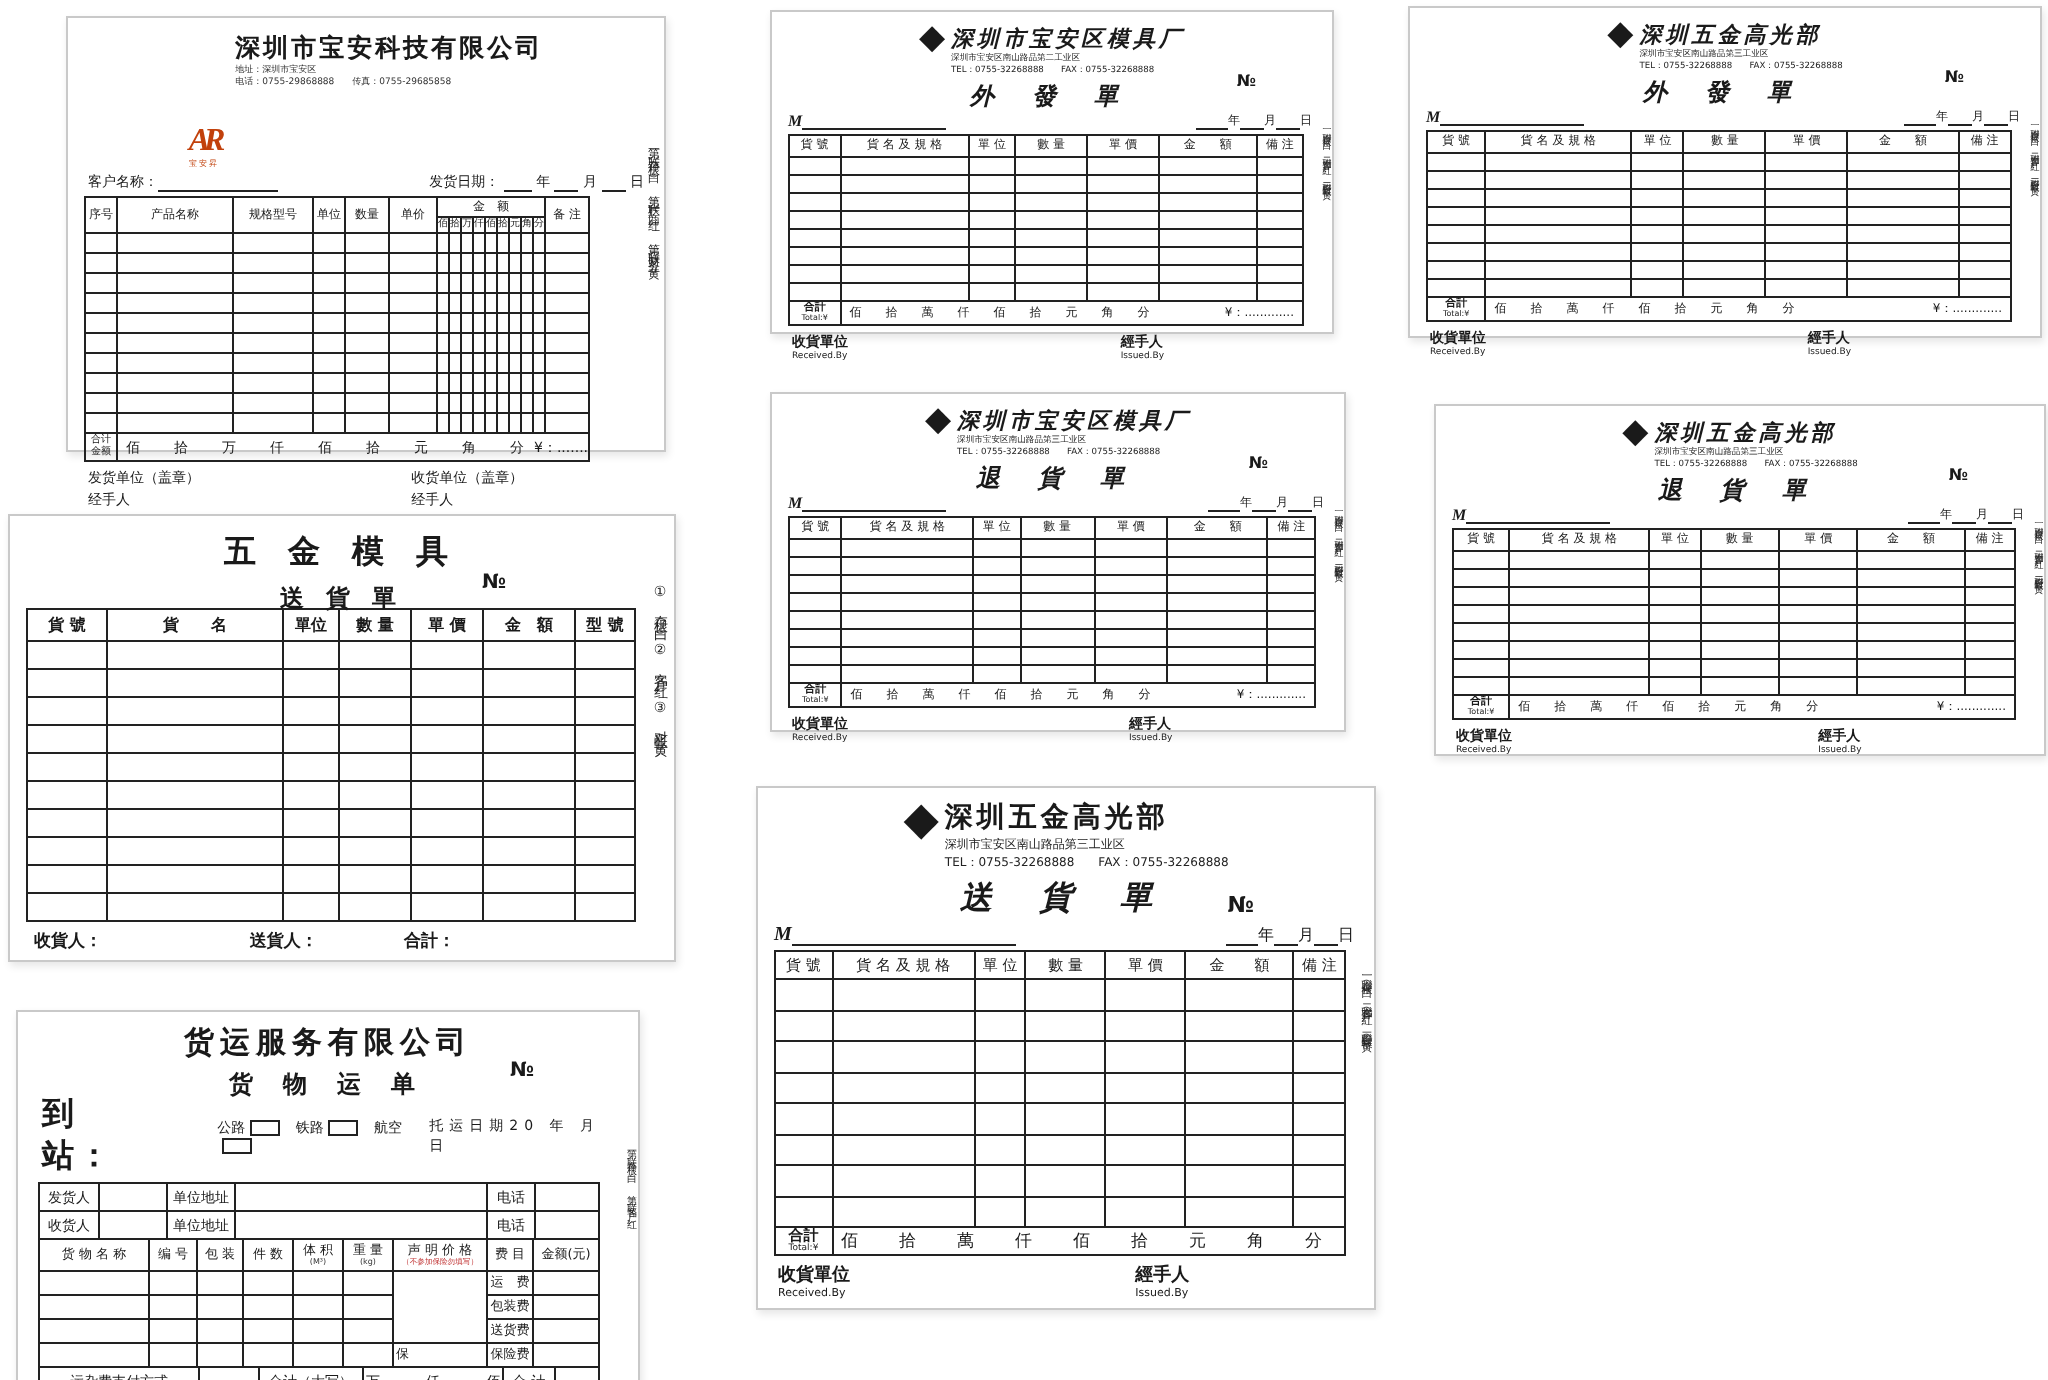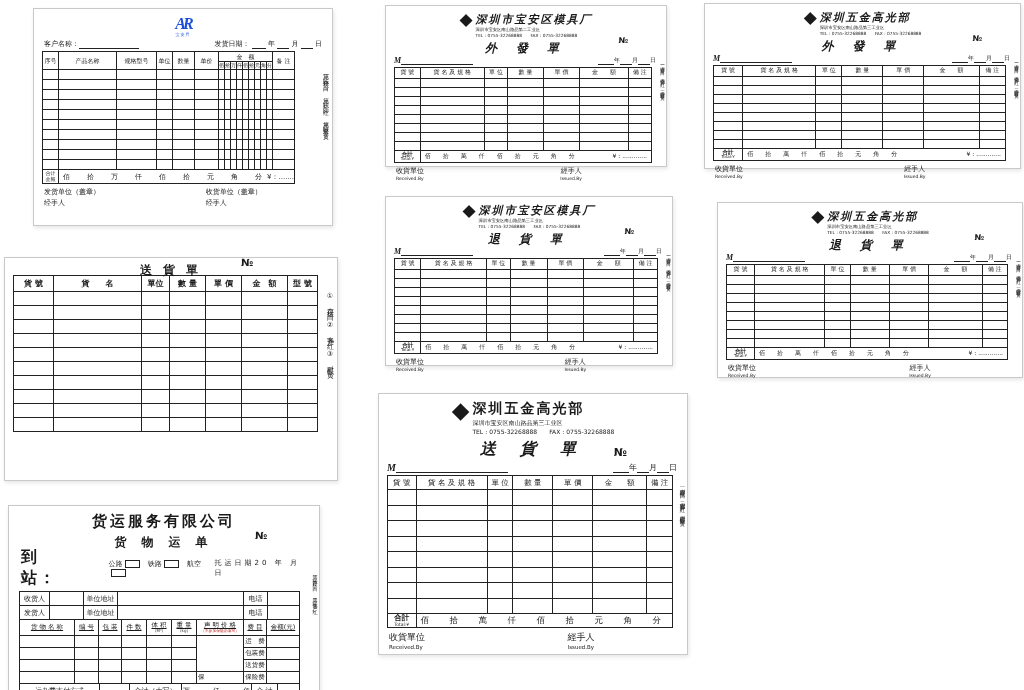--- a/index.html
+++ b/index.html
@@ -10,21 +10,21 @@
   table{border-collapse:collapse;table-layout:fixed;}
   th,td{border:1px solid #222;padding:0 1px;font-weight:normal;overflow:hidden;white-space:nowrap;text-align:center;}
   .vtext{position:absolute;writing-mode:vertical-rl;letter-spacing:2px;color:#222;line-height:1;}
   .blank{display:inline-block;border-bottom:1px solid #222;height:8px;vertical-align:bottom;}
   .w12{width:12px}.w14{width:14px}.w16{width:16px}
   .cb{display:inline-block;width:13px;height:6px;border:1px solid #222;margin:0 6px 0 2px;vertical-align:middle;}
 
   
   #f1{left:33px;top:8px;width:300px;height:218px;}
   .f1head{display:flex;justify-content:center;gap:8px;padding-top:7px;}
-  .f1logo{text-align:center;color:#1d4ed8;}
+  .f1logo{text-align:center;color:#c2410c;margin-top:47px;}
   .f1mark{font-family:"Liberation Serif",serif;font-style:italic;font-weight:bold;font-size:16px;letter-spacing:-3px;line-height:1;}
   .f1lsub{font-size:4px;letter-spacing:1px;}
   .f1company{font-size:12.5px;font-weight:bold;letter-spacing:1.5px;}
   .f1addr{font-size:4.5px;color:#333;line-height:1.4;}
   .f1titleline{position:relative;text-align:center;margin-top:1px;height:17px;}
   .f1title{font-size:14px;font-weight:bold;letter-spacing:8px;}
   .f1no{position:absolute;right:36px;top:1px;font-weight:bold;font-size:9px;}
   .f1meta{display:flex;align-items:flex-end;font-size:7px;margin:2px 10px 2px;}
   .f1meta .right{margin-left:auto;}
   .f1 table, #f1 table{margin-left:8px;width:252px;}
@@ -63,21 +63,21 @@
   .f3subtitle{font-size:12px;font-weight:bold;letter-spacing:6px;}
   .f3no{position:absolute;right:52px;top:-1px;font-weight:bold;font-size:10px;}
   .f3meta{display:flex;align-items:center;margin:1px 12px 2px;font-size:7px;}
   .f3station{font-size:16px;font-weight:bold;letter-spacing:2px;}
   .f3modes{margin-left:38px;}
   .f3date{margin-left:auto;letter-spacing:3px;}
   #f3 table{margin-left:10px;width:280px;}
   #f3 .t1 td{height:13px;font-size:7px;}
   #f3 .t2{margin-top:-1px;}
   #f3 .t2 th{height:15px;padding:0;}
-  #f3 .t2 .h{font-size:6.5px;line-height:7px;text-decoration:underline;}
+  #f3 .t2 .h{font-size:6.5px;line-height:7px;}
   #f3 .t2 .u{font-size:4px;line-height:4.5px;color:#333;}
   #f3 .t2 .rnote{font-size:3.8px;line-height:4.5px;color:#c03030;}
   #f3 .t2 tbody td{height:11px;font-size:6.5px;}
   #f3 .t3{margin-top:-1px;}
   #f3 .t3 td{height:13px;font-size:7px;}
   .f3capunits{letter-spacing:8px;}
   .f3remark{margin:-1px 0 0 10px;width:280px;box-sizing:border-box;border:1px solid #222;height:12px;line-height:11px;
             color:#c03030;font-size:7px;font-weight:bold;padding-left:3px;}
   .f3copies{right:2px;top:64px;font-size:5px;height:130px;}
 
@@ -89,21 +89,21 @@
   .slip .slip-no{position:absolute;font-weight:bold;}
   .slip .slip-title{text-align:center;font-weight:bold;font-style:italic;}
   .slip .slip-mline{display:flex;align-items:flex-end;margin:1px 10px 2px 8px;}
   .slip .m{font-style:italic;font-weight:bold;}
   .slip .mblank{border-bottom:1px solid #222;}
   .slip .slip-date{margin-left:auto;}
   .slip table{margin-left:8px;width:calc(100% - 22px);}
   .slip .tflex{display:flex;align-items:center;padding:0 3px;gap:21px;}
   .slip .yen{margin-left:auto;}
   .slip .slip-foot{display:flex;margin-top:3px;}
-  .slip .sf1{font-weight:normal;text-align:center;}
+  .slip .sf1{font-weight:bold;}
   .slip .sf:first-child{margin-left:10px;}
   .slip .sf:last-child{margin-left:auto;margin-right:30%;}
   .slip-copies{right:2px;}
 
   .slip-s .slip-company{font-size:11px;font-style:italic;}
   .slip-s .diamond{font-size:17px;}
   .slip-s .slip-addr{font-size:4.3px;}
   .slip-s .slip-no{right:38px;top:30px;font-size:8px;}
   .slip-s .slip-title{font-size:12px;letter-spacing:8px;height:15px;}
   .slip-s .m{font-size:8px;}
@@ -153,20 +153,25 @@
 </head>
 <body>
 
 <div class="canvas">
 
   <div class="card" id="f1">
     <div class="f1head">
       <div class="f1logo">
         <div class="f1mark serif">AR</div>
         <div class="f1lsub">宝安昇</div>
+      </div>
+      <div>
+        <div class="f1company serif">深圳市宝安科技有限公司</div>
+        <div class="f1addr">地址：深圳市宝安区</div>
+        <div class="f1addr">电话：0755-29868888　　传真：0755-29685858</div>
       </div>
     </div>
     <div class="f1meta">
       <span>客户名称：</span>
       <span class="blank" style="width:60px"></span>
       <span class="right">
         <span>发货日期：</span>
         <span class="blank w14"></span>
         <span>年</span>
         <span class="blank w12"></span>
@@ -421,20 +426,21 @@
       </div>
       <div class="blk2">
         <div>收货单位（盖章）</div>
         <div>经手人</div>
       </div>
     </div>
     <div class="vtext f1copies">第一联存根（白）　第二联厂商（红）　第三联财务（黄）</div>
   </div>
 
   <div class="card" id="f2">
+    <div class="f2title serif">五 金 模 具</div>
     <div class="f2subline">
       <span class="f2subtitle serif">送 貨 單</span>
       <span class="f2no">№</span>
     </div>
     <table>
       <colgroup>
         <col style="width:40px">
           <col style="width:88px">
           <col style="width:28px">
           <col style="width:36px">
@@ -539,20 +545,25 @@
             <td></td>
             <td></td>
             <td></td>
             <td></td>
             <td></td>
             <td></td>
             <td></td>
           </tr>
         </tbody>
     </table>
+    <div class="f2foot">
+      <span>收貨人：</span>
+      <span>送貨人：</span>
+      <span>合計：</span>
+    </div>
     <div class="vtext f2copies">①存根（白）　②客户（红）　③对帐（黄）</div>
   </div>
 
   <div class="card" id="f3">
     <div class="f3company serif">货运服务有限公司</div>
     <div class="f3subline">
       <span class="f3subtitle serif">货 物 运 单</span>
       <span class="f3no">№</span>
     </div>
     <div class="f3meta">
@@ -573,29 +584,29 @@
       <colgroup>
         <col style="width:30px">
           <col style="width:34px">
           <col style="width:34px">
           <col style="width:126px">
         <col style="width:24px">
           <col style="width:32px">
       </colgroup>
       <tbody>
         <tr>
-          <td>收货人</td>
+          <td>发货人</td>
           <td></td>
           <td>单位地址</td>
           <td></td>
           <td>电话</td>
           <td></td>
         </tr>
         <tr>
-          <td>发货人</td>
+          <td>收货人</td>
           <td></td>
           <td>单位地址</td>
           <td></td>
           <td>电话</td>
           <td></td>
         </tr>
       </tbody>
     </table>
     <table class="t2">
       <colgroup>

